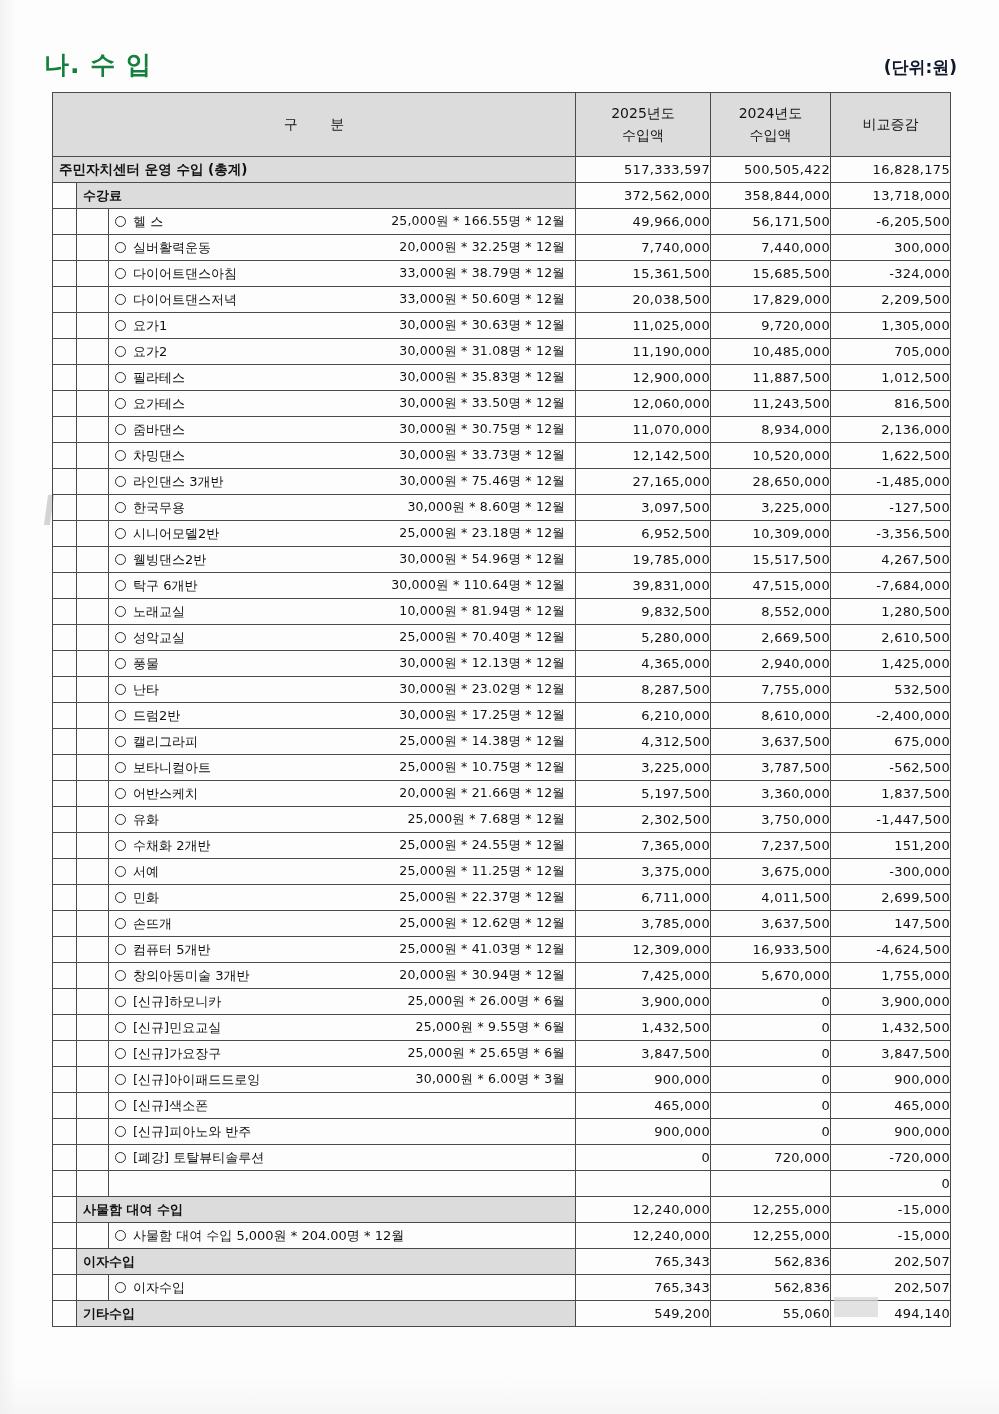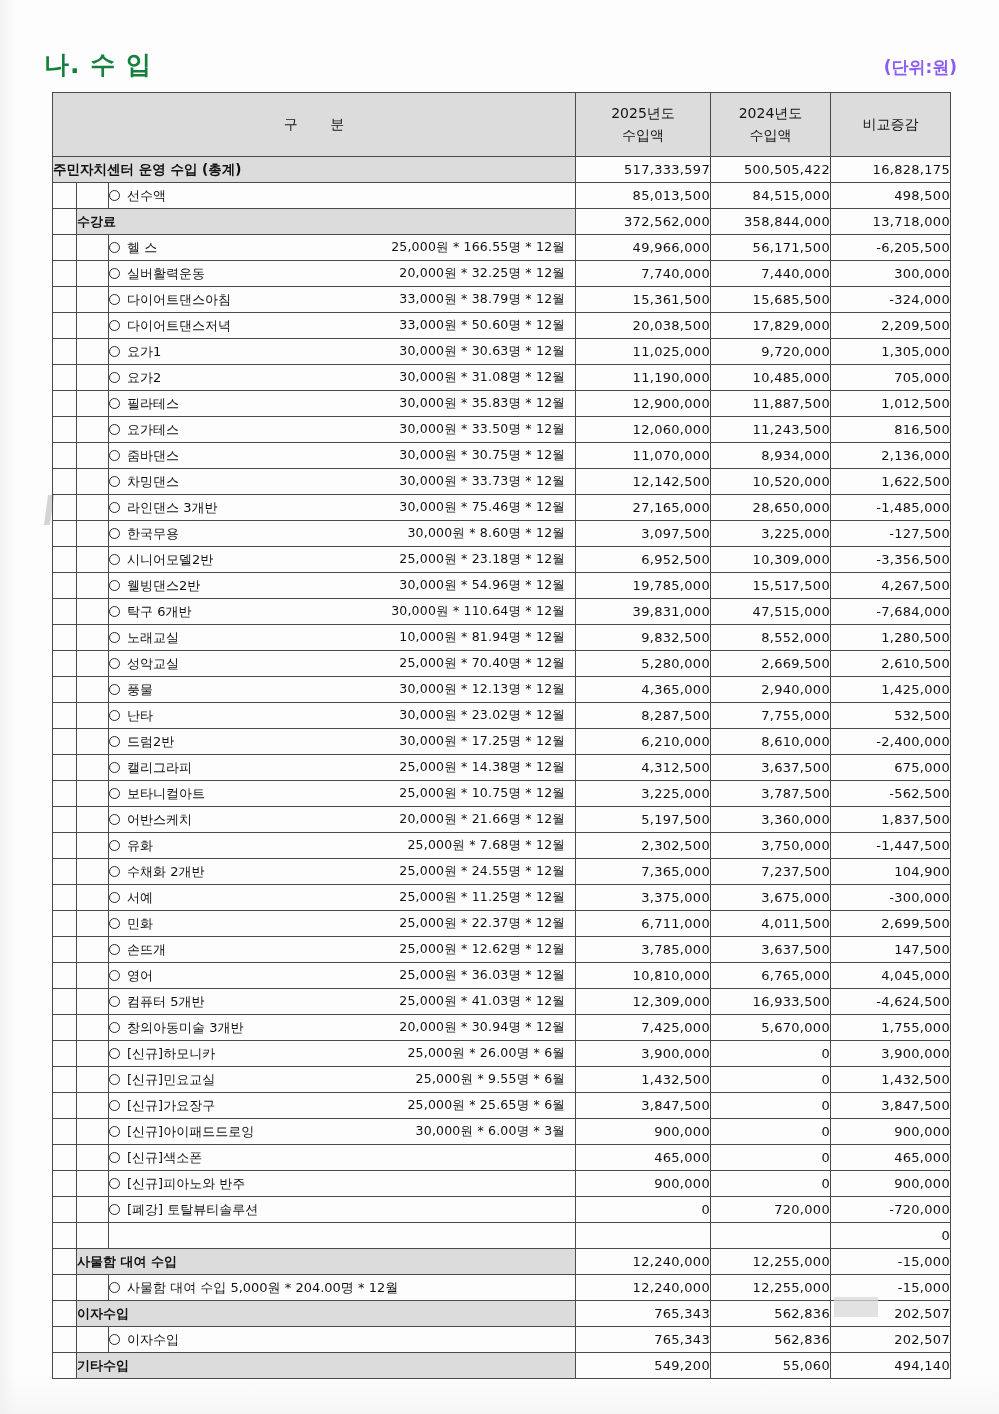--- a/index.html
+++ b/index.html
@@ -47,21 +47,21 @@
     font-size: 25px;
     font-weight: bold;
     letter-spacing: 1px;
     color: #15803d;
   }
   .unit-note {
     position: absolute;
     right: 42px; top: 56px;
     font-size: 17px;
     font-weight: bold;
-    color: #8b5cf6;
+    color: #0f172a;
   }
 
   table.ledger {
     position: absolute;
     left: 52px; top: 92px;
     width: 898px;
     border-collapse: collapse;
     table-layout: fixed;
     font-size: 12.5px;
   }
@@ -101,21 +101,21 @@
     height: 100%;
     border-right: 1px solid #4a4a4a;
   }
   .ind1 { width: 24px; }
   .ind2 { width: 32px; }
   .lbl-body {
     flex: 1 1 auto;
     height: 100%;
     display: flex;
     align-items: center;
-    padding-left: 0;
+    padding-left: 6px;
     position: relative;
   }
   .lvl1 .lbl-body { background: #dcdcdc; font-weight: bold; font-size: 13.5px; }
   .lvl2 .lbl-body { background: #dcdcdc; font-weight: bold; font-size: 13px; }
   .lvl3 .lbl-body { background: transparent; font-size: 13px; }
 
   .bullet {
     display: inline-block;
     width: 11px; height: 11px;
     border: 1.4px solid #2b2b2b;
@@ -187,35 +187,20 @@
             <div class="lbl-wrap">
               <div class="lbl-body">
                 <span class="item-name">주민자치센터 운영 수입 (총계)</span>
               </div>
             </div>
           </td>
           <td class="num">517,333,597</td>
           <td class="num">500,505,422</td>
           <td class="num">16,828,175</td>
         </tr>
-        <tr class="lvl3">
-          <td class="label">
-            <div class="lbl-wrap">
-              <div class="indent-cell ind1"></div>
-              <div class="indent-cell ind2"></div>
-              <div class="lbl-body">
-                <span class="bullet"></span>
-                <span class="item-name">선수액</span>
-              </div>
-            </div>
-          </td>
-          <td class="num">85,013,500</td>
-          <td class="num">84,515,000</td>
-          <td class="num">498,500</td>
-        </tr>
         <tr class="lvl2">
           <td class="label">
             <div class="lbl-wrap">
               <div class="indent-cell ind1"></div>
               <div class="lbl-body">
                 <span class="item-name">수강료</span>
               </div>
             </div>
           </td>
           <td class="num">372,562,000</td>
@@ -613,21 +598,21 @@
               <div class="indent-cell ind2"></div>
               <div class="lbl-body">
                 <span class="bullet"></span>
                 <span class="item-name">수채화 2개반</span>
                 <span class="calc">25,000원 * 24.55명 * 12월</span>
               </div>
             </div>
           </td>
           <td class="num">7,365,000</td>
           <td class="num">7,237,500</td>
-          <td class="num">104,900</td>
+          <td class="num">151,200</td>
         </tr>
         <tr class="lvl3">
           <td class="label">
             <div class="lbl-wrap">
               <div class="indent-cell ind1"></div>
               <div class="indent-cell ind2"></div>
               <div class="lbl-body">
                 <span class="bullet"></span>
                 <span class="item-name">서예</span>
                 <span class="calc">25,000원 *  11.25명 *  12월</span>
@@ -670,36 +655,20 @@
           <td class="num">3,637,500</td>
           <td class="num">147,500</td>
         </tr>
         <tr class="lvl3">
           <td class="label">
             <div class="lbl-wrap">
               <div class="indent-cell ind1"></div>
               <div class="indent-cell ind2"></div>
               <div class="lbl-body">
                 <span class="bullet"></span>
-                <span class="item-name">영어</span>
-                <span class="calc">25,000원 *  36.03명 *  12월</span>
-              </div>
-            </div>
-          </td>
-          <td class="num">10,810,000</td>
-          <td class="num">6,765,000</td>
-          <td class="num">4,045,000</td>
-        </tr>
-        <tr class="lvl3">
-          <td class="label">
-            <div class="lbl-wrap">
-              <div class="indent-cell ind1"></div>
-              <div class="indent-cell ind2"></div>
-              <div class="lbl-body">
-                <span class="bullet"></span>
                 <span class="item-name">컴퓨터 5개반</span>
                 <span class="calc">25,000원 * 41.03명 * 12월</span>
               </div>
             </div>
           </td>
           <td class="num">12,309,000</td>
           <td class="num">16,933,500</td>
           <td class="num">-4,624,500</td>
         </tr>
         <tr class="lvl3">

